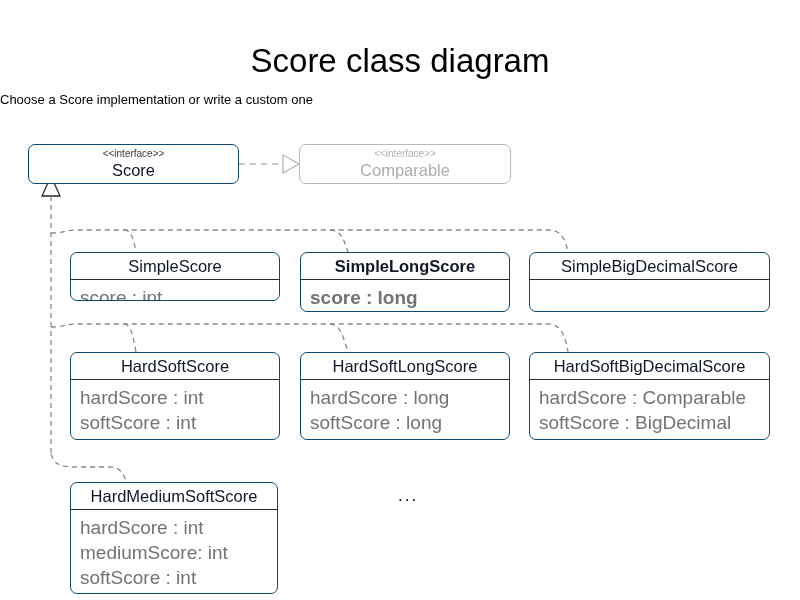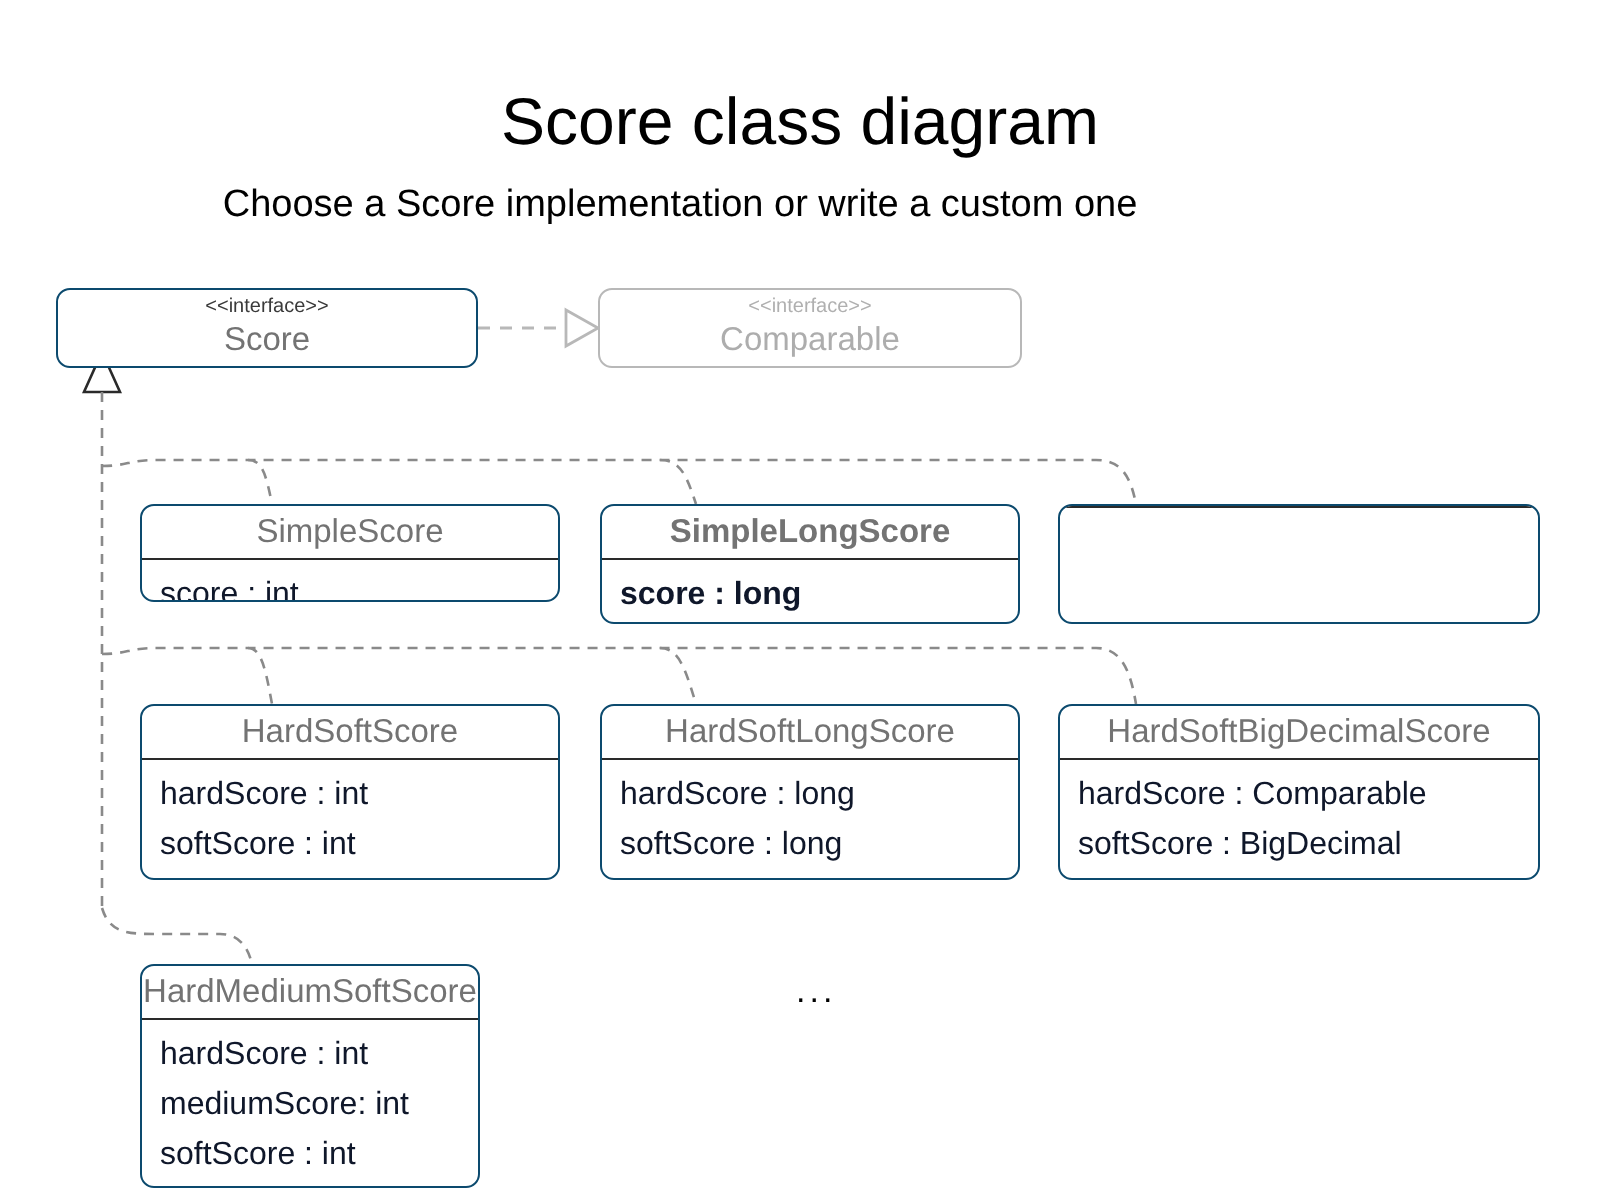--- a/index.html
+++ b/index.html
@@ -25,22 +25,22 @@
     font-size: 33px;
     color: #000000;
     font-weight: normal;
     letter-spacing: 0px;
   }
   #subtitle {
     position: absolute;
     top: 68px;
     left: 0;
     width: 680px;
-    text-align: center;
-    font-size: 19px;
+    text-align: left;
+    font-size: 13px;
     color: #000000;
   }
   svg.edges {
     position: absolute;
     left: 0;
     top: 0;
     width: 800px;
     height: 600px;
     pointer-events: none;
   }
@@ -64,35 +64,35 @@
     padding-bottom: 3px;
   }
   .stereotype {
     font-size: 10px;
     color: #3a3a3a;
     line-height: 12px;
   }
   .faded .stereotype { color: #b0b0b0; }
   .cls-name {
     font-size: 16.5px;
-    color: #737373;
+    color: #0f172a;
     line-height: 20px;
   }
   .faded .cls-name { color: #adadad; }
   .divider {
     height: 1px;
     background: #2a2a2a;
     width: 100%;
   }
   .attrs {
     padding: 5px 9px 6px 9px;
   }
   .attr {
-    font-size: 16px;
-    color: #0f172a;
+    font-size: 19px;
+    color: #737373;
     line-height: 25px;
     white-space: nowrap;
   }
   .ellipsis {
     position: absolute;
     font-size: 17px;
     color: #000000;
     letter-spacing: 2px;
   }
 </style>
@@ -156,20 +156,23 @@
     <div class="box-head">
       <div class="cls-name">SimpleLongScore</div>
     </div>
     <div class="divider"></div>
     <div class="attrs">
       <div class="attr">score : long</div>
     </div>
   </div>
 
   <div class="uml-box" style="left:529px; top:228px; width:241px; height:60px;">
+    <div class="box-head">
+      <div class="cls-name">SimpleBigDecimalScore</div>
+    </div>
     <div class="divider"></div>
   </div>
 
   <div class="uml-box" style="left:70px; top:328px; width:210px; height:88px;">
     <div class="box-head">
       <div class="cls-name">HardSoftScore</div>
     </div>
     <div class="divider"></div>
     <div class="attrs">
       <div class="attr">hardScore : int</div>
@@ -192,21 +195,21 @@
     <div class="box-head">
       <div class="cls-name">HardSoftBigDecimalScore</div>
     </div>
     <div class="divider"></div>
     <div class="attrs">
       <div class="attr">hardScore : Comparable</div>
       <div class="attr">softScore : BigDecimal</div>
     </div>
   </div>
 
-  <div class="uml-box" style="left:70px; top:458px; width:170px; height:112px;">
+  <div class="uml-box" style="left:70px; top:458px; width:208px; height:112px;">
     <div class="box-head">
       <div class="cls-name">HardMediumSoftScore</div>
     </div>
     <div class="divider"></div>
     <div class="attrs">
       <div class="attr">hardScore : int</div>
       <div class="attr">mediumScore: int</div>
       <div class="attr">softScore : int</div>
     </div>
   </div>

